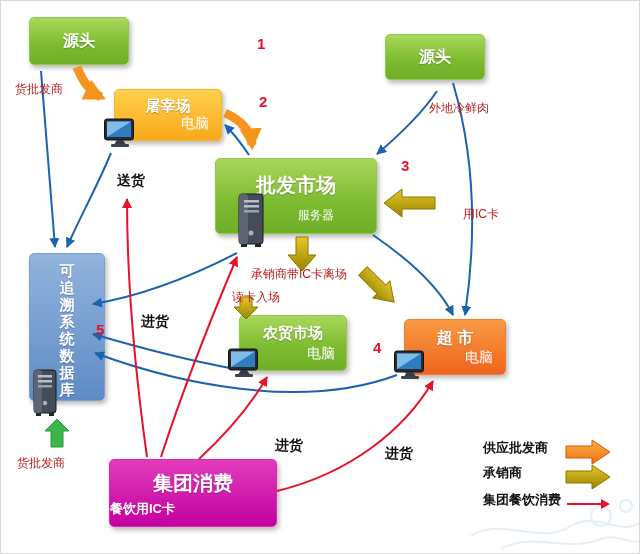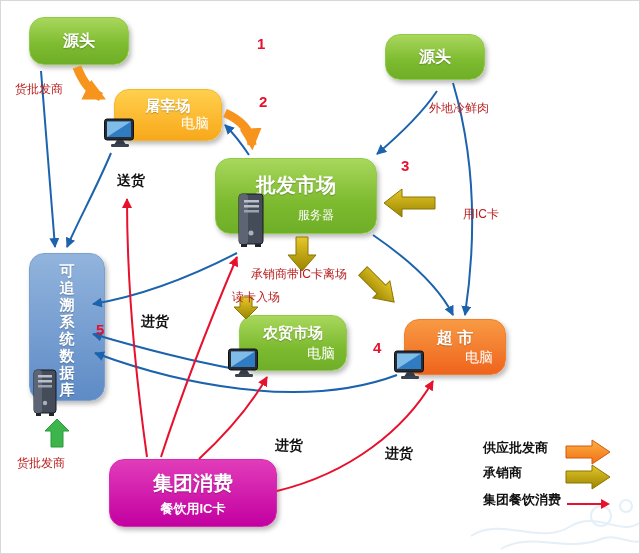--- a/index.html
+++ b/index.html
@@ -1,25 +1,25 @@
 <!DOCTYPE html>
 <html><head>
 <meta charset="utf-8">
 <style>
   *{margin:0;padding:0;box-sizing:border-box}
   body{font-family:"Liberation Sans","DejaVu Sans",sans-serif;background:#fff}
   .canvas{position:relative;width:640px;height:554px;background:#ffffff;overflow:hidden;border:1px solid #d8d8d8}
-  .node{position:absolute;border-radius:15px;color:#fff;box-shadow:2px 3px 5px rgba(0,0,0,.28);z-index:2}
+  .node{position:absolute;border-radius:5px;color:#fff;box-shadow:2px 3px 5px rgba(0,0,0,.28);z-index:2}
   .green{background:linear-gradient(180deg,#a8d75c 0%,#7cba2f 60%,#6fae28 100%);border:1px solid #93c94a}
   .yellow{background:linear-gradient(180deg,#ffd04d,#f8a81a);border:1px solid #f3b62d}
   .bluebox{background:linear-gradient(180deg,#92b4dd,#5e8bc6);border:1px solid #7ba0d0}
   .orangebox{background:linear-gradient(180deg,#f89a43,#ef641d);border:1px solid #f07f2e}
   .magenta{background:linear-gradient(180deg,#e13cba,#c300a0);border:1px solid #d62bb0}
   .node-title{position:absolute;width:100%;text-align:center;font-weight:bold;text-shadow:0 1px 1px rgba(0,0,0,.25)}
-  .node-sub{position:absolute;width:100%;text-align:center;font-weight:bold}
+  .node-sub{position:absolute;width:100%;font-weight:bold}
   .node-device{position:absolute;font-size:14px;color:#fff}
   .vert{width:18px;margin:8px auto 0;font-size:15px;font-weight:bold;line-height:17px;word-break:break-all;text-align:center;color:#fff;text-shadow:0 1px 1px rgba(0,0,0,.25)}
   .lbl{position:absolute;font-size:12px;color:#b91c1c;z-index:6;white-space:nowrap}
   .lbl-b{position:absolute;font-size:14px;font-weight:bold;color:#111;z-index:6;white-space:nowrap}
   .step{position:absolute;font-size:15px;font-weight:bold;color:#e8112d;z-index:6}
   .icon{position:absolute;z-index:4;line-height:0}
   .arrows{position:absolute;left:0;top:0;z-index:3;pointer-events:none}
   .ab{fill:none;stroke:#1c63ad;stroke-width:2}
   .ar{fill:none;stroke:#e8112d;stroke-width:2}
   .ao{fill:none;stroke:#f7941d;stroke-width:9}

